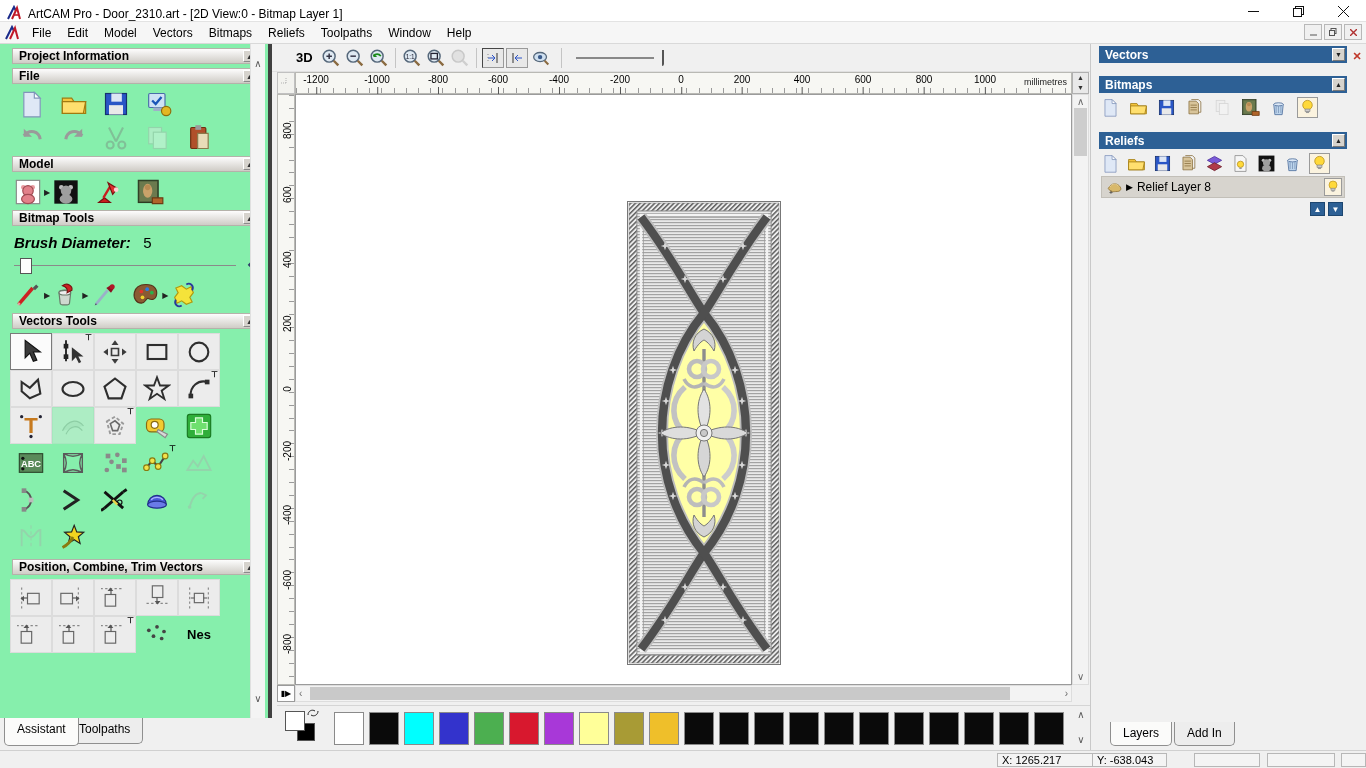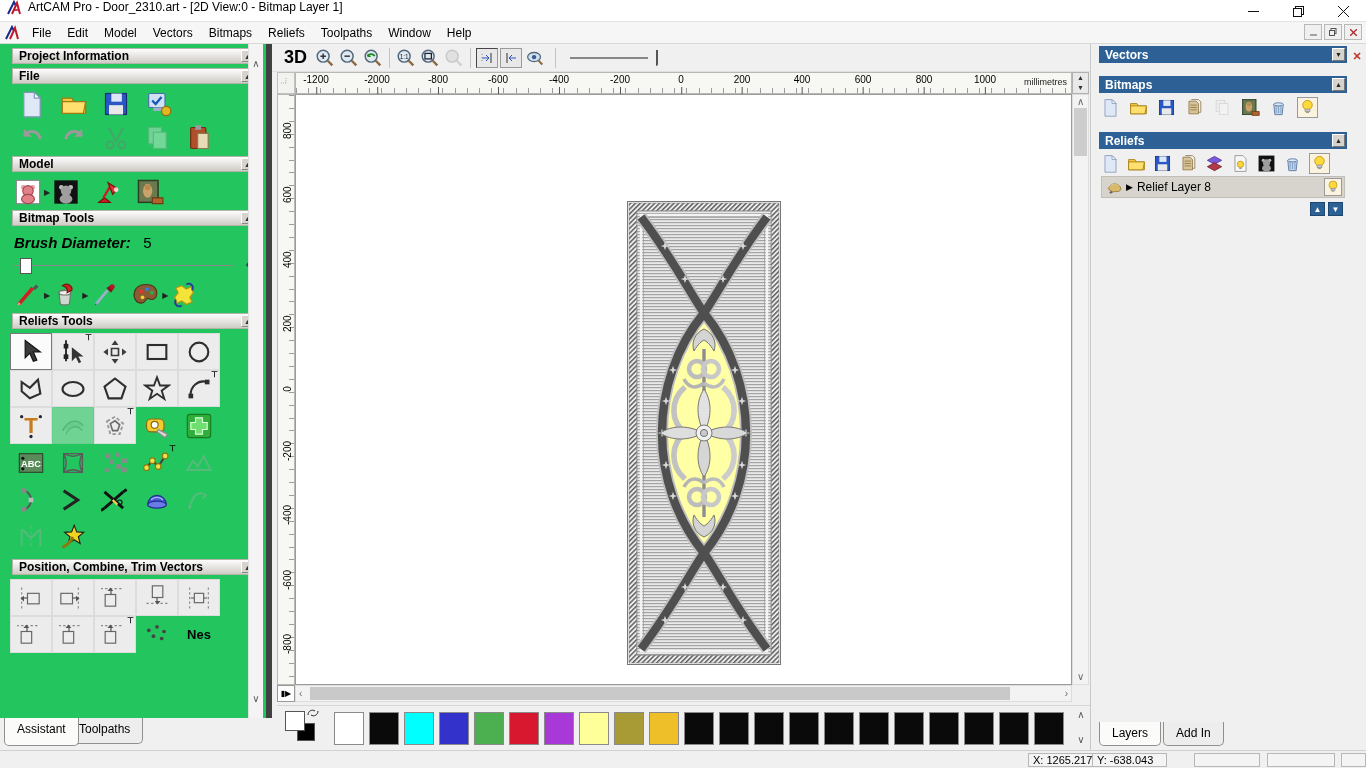--- a/index.html
+++ b/index.html
@@ -1,39 +1,39 @@
 <!DOCTYPE html>
 <html><head>
 <meta charset="utf-8">
 <style>
   *{box-sizing:border-box;margin:0;padding:0}
   html,body{width:1366px;height:768px;overflow:hidden}
   body{font-family:"Liberation Sans",sans-serif;font-size:12px;color:#000;background:#f0f0f0}
   #app{position:relative;width:1366px;height:768px;background:#f0f0f0}
 
   
-  .titlebar{position:absolute;left:0;top:0;width:1366px;height:22px;background:#ffffff;border-bottom:1px solid #e3e3e3;display:flex;align-items:flex-start}
+  .titlebar{position:absolute;left:0;top:0;width:1366px;height:22px;background:#ffffff;border-bottom:1px solid #e3e3e3;display:flex;align-items:flex-end}
   .titlebar .ttl{margin-left:6px;font-size:12px;white-space:nowrap}
   .win-controls{position:absolute;right:0;top:0;height:22px;display:flex}
   .win-btn{width:45px;height:22px;display:flex;align-items:center;justify-content:center}
   .menubar{position:absolute;left:0;top:22px;width:1366px;height:22px;background:#f6f6f6;border-bottom:1px solid #d9d9d9;display:flex;align-items:center}
   .menubar .mi{padding:3px 8px;font-size:12px}
   .mdi-controls{position:absolute;right:4px;top:2px;display:flex;gap:2px}
   .mdi-btn{width:18px;height:16px;border:1px solid #b8b8b8;background:#f0f0f0;display:flex;align-items:center;justify-content:center;font-size:9px;line-height:1}
 
   
   .sec-hd{height:16px;margin:4px 10px 0 12px;background:linear-gradient(#fdfdfd,#cfccc6);border:1px solid #b5b2aa;display:flex;align-items:center;position:relative}
   .sec-hd b{margin-left:6px;font-size:12px}
   .sec-btn{position:absolute;right:1px;top:1px;width:13px;height:12px;background:#d6d3cd;border:1px solid #fff;border-right-color:#8a8a8a;border-bottom-color:#8a8a8a;font-size:7px;line-height:11px;text-align:center;color:#333}
   .blue-hd{height:17px;background:#2d6095;display:flex;align-items:center;position:relative;margin:0 0 0 0}
   .blue-hd b{color:#fff;margin-left:6px;font-size:12px}
   .blue-btn{position:absolute;right:2px;top:2px;width:13px;height:13px;background:#d6d3cd;border:1px solid #fff;border-right-color:#777;border-bottom-color:#777;font-size:7px;line-height:12px;text-align:center;color:#222}
 
   
-  .left-panel{position:absolute;left:0;top:44px;width:272px;height:674px;background:#22c55e;overflow:hidden;border-right:6px solid #404040}
+  .left-panel{position:absolute;left:0;top:44px;width:272px;height:674px;background:#86efac;overflow:hidden;border-right:4px solid #404040}
   .lp-scroll{position:absolute;right:3px;top:0;width:15px;height:674px;background:#f4f4f4;border-left:1px solid #e0e0e0}
   .chev{color:#5a5a5a;font-size:10px;text-align:center;display:block}
   .pi-grid{margin:6px 0 2px 14px;display:flex}
   .pi-col{width:104px;line-height:15px;font-size:12px}
   .pi-col .hdr{font-weight:bold}
   .icon-row{display:flex;align-items:center;margin:6px 0 4px 18px}
   .icon-row .gap{width:14px}
   .ic{width:28px;height:28px;display:block}
   .ic16{width:16px;height:16px;display:block}
   .flyout{font-size:8px;color:#222;margin:0 2px}
@@ -82,21 +82,21 @@
   .rp-inner{position:absolute;left:8px;top:0;width:248px}
   .rp-close{position:absolute;right:3px;top:6px;width:12px;height:12px;color:#c0392b;font-weight:bold;font-size:11px;line-height:12px;text-align:center}
   .rp-icons{display:flex;align-items:center;margin:4px 2px 2px 2px;gap:9px}
   .layer-row{height:22px;background:#d7d4ce;border:1px solid #c2bfb8;display:flex;align-items:center;margin:2px 2px 0 2px;font-size:12px}
   .combo{height:19px;background:#fff;border:1px solid #7a7a7a;display:flex;align-items:center;position:relative;margin-top:1px}
   .combo span{margin-left:4px;font-size:12px}
   .combo .cbtn{position:absolute;right:1px;top:1px;width:15px;height:15px;background:#e8e8e8;border-left:1px solid #aaa;font-size:7px;line-height:15px;text-align:center;color:#222}
   .sel-tool{border:1px solid #9a9a9a;background:#fbf3df}
   .updown{display:flex;gap:3px;justify-content:flex-end;margin:4px 4px 0 0}
   .ud-btn{width:15px;height:14px;background:#2d6095;color:#fff;font-size:8px;line-height:14px;text-align:center;border:1px solid #1d4670}
-  .rtabs{position:absolute;left:8px;top:678px;display:flex}
+  .rtabs{position:absolute;left:19px;top:678px;display:flex}
   .rtab{height:24px;border:1px solid #8f8f8f;border-top:none;border-radius:0 0 5px 5px;background:#ededed;padding:4px 12px 0 12px;font-size:12px;margin-right:2px}
   .rtab.active{background:#fbfbfa}
 
   
   .palette{position:absolute;left:277px;top:705px;width:813px;height:45px;background:#f0f0f0;border-top:1px solid #d5d5d5}
   .pal-sel{position:absolute;left:8px;top:5px;width:34px;height:34px}
   .pal-sel .p1{position:absolute;left:0;top:0;width:20px;height:20px;background:#fff;border:1px solid #555;z-index:2}
   .pal-sel .p2{position:absolute;left:12px;top:12px;width:18px;height:18px;background:#000;border:1px solid #555}
   .pal-sel .swap{position:absolute;left:22px;top:-3px;font-size:9px;color:#222}
   .sw{position:absolute;top:6px;width:30px;height:33px;border:1px solid #8a8a8a}
@@ -574,21 +574,21 @@
         </span>
       <span class="flyout">▶</span>
       <span>
           <svg class="ic">
             <use href="#sym-swapfill"></use>
           </svg>
         </span>
     </div>
 
     <div class="sec-hd">
-      <b>Reliefs Tools</b>
+      <b>Vectors Tools</b>
       <span class="sec-btn">▲</span>
     </div>
     <div class="vgrid">
       <div class="vbtn active">
           <svg class="ic">
             <use href="#sym-cursor"></use>
           </svg>
         </div>
       <div class="vbtn">
           <svg class="ic">
@@ -804,21 +804,21 @@
   </div>
 
   <div class="bottom-tabs">
     <div class="tab active" style="left:4px"><span>Assistant</span></div>
     <div class="tab" style="left:66px"><span>Toolpaths</span></div>
   </div>
 
   <div class="canvas-area">
 
     <div class="cv-toolbar">
-      <b style="margin-left:12px;font-size:18px">3D</b>
+      <b style="margin-left:24px;font-size:13px">3D</b>
       <div class="tb-btn" style="margin-left:6px">
           <svg class="ic" style="width:22px;height:22px" viewBox="0 0 24 24">
             <use href="#sym-mag"></use>
             <path d="M7 10h6M10 7v6" stroke="#334" stroke-width="1.6"></path>
           </svg>
         </div>
       <div class="tb-btn">
           <svg class="ic" style="width:22px;height:22px" viewBox="0 0 24 24">
             <use href="#sym-mag"></use>
             <path d="M7 10h6" stroke="#334" stroke-width="1.6"></path>
@@ -879,21 +879,21 @@
     </div>
 
     <div class="rcorner">
         <svg width="12" height="12">
           <use href="#sym-grid-move"></use>
         </svg>
       </div>
 
     <div class="hruler">
       <span class="rl" style="left:20px">-1200</span>
-      <span class="rl" style="left:81px">-2000</span>
+      <span class="rl" style="left:81px">-1000</span>
       <span class="rl" style="left:142px">-800</span>
       <span class="rl" style="left:202px">-600</span>
       <span class="rl" style="left:263px">-400</span>
       <span class="rl" style="left:324px">-200</span>
       <span class="rl" style="left:385px">0</span>
       <span class="rl" style="left:446px">200</span>
       <span class="rl" style="left:506px">400</span>
       <span class="rl" style="left:567px">600</span>
       <span class="rl" style="left:628px">800</span>
       <span class="rl" style="left:689px">1000</span>
@@ -1167,20 +1167,20 @@
     <div class="sw" style="left: 687px; background-color: rgb(10, 10, 10);"></div>
     <div class="sw" style="left: 722px; background-color: rgb(10, 10, 10);"></div>
     <div class="sw" style="left: 757px; background-color: rgb(10, 10, 10);"></div>
     <div class="pal-scroll">
       <span class="chev">∧</span>
       <span class="chev" style="margin-top:14px">∨</span>
     </div>
   </div>
 
   <div class="statusbar">
-    <span class="st-cell" style="left:1028px;width:98px">X: 1265.217</span>
+    <span class="st-cell" style="left:997px;width:98px">X: 1265.217</span>
     <span class="st-cell" style="left:1092px;width:75px">Y: -638.043</span>
     <span class="st-cell" style="left:1194px;width:66px"></span>
     <span class="st-cell" style="left:1267px;width:68px"></span>
     <span class="st-cell" style="left:1341px;width:25px"></span>
   </div>
 
 </div>
 
 </body></html>

